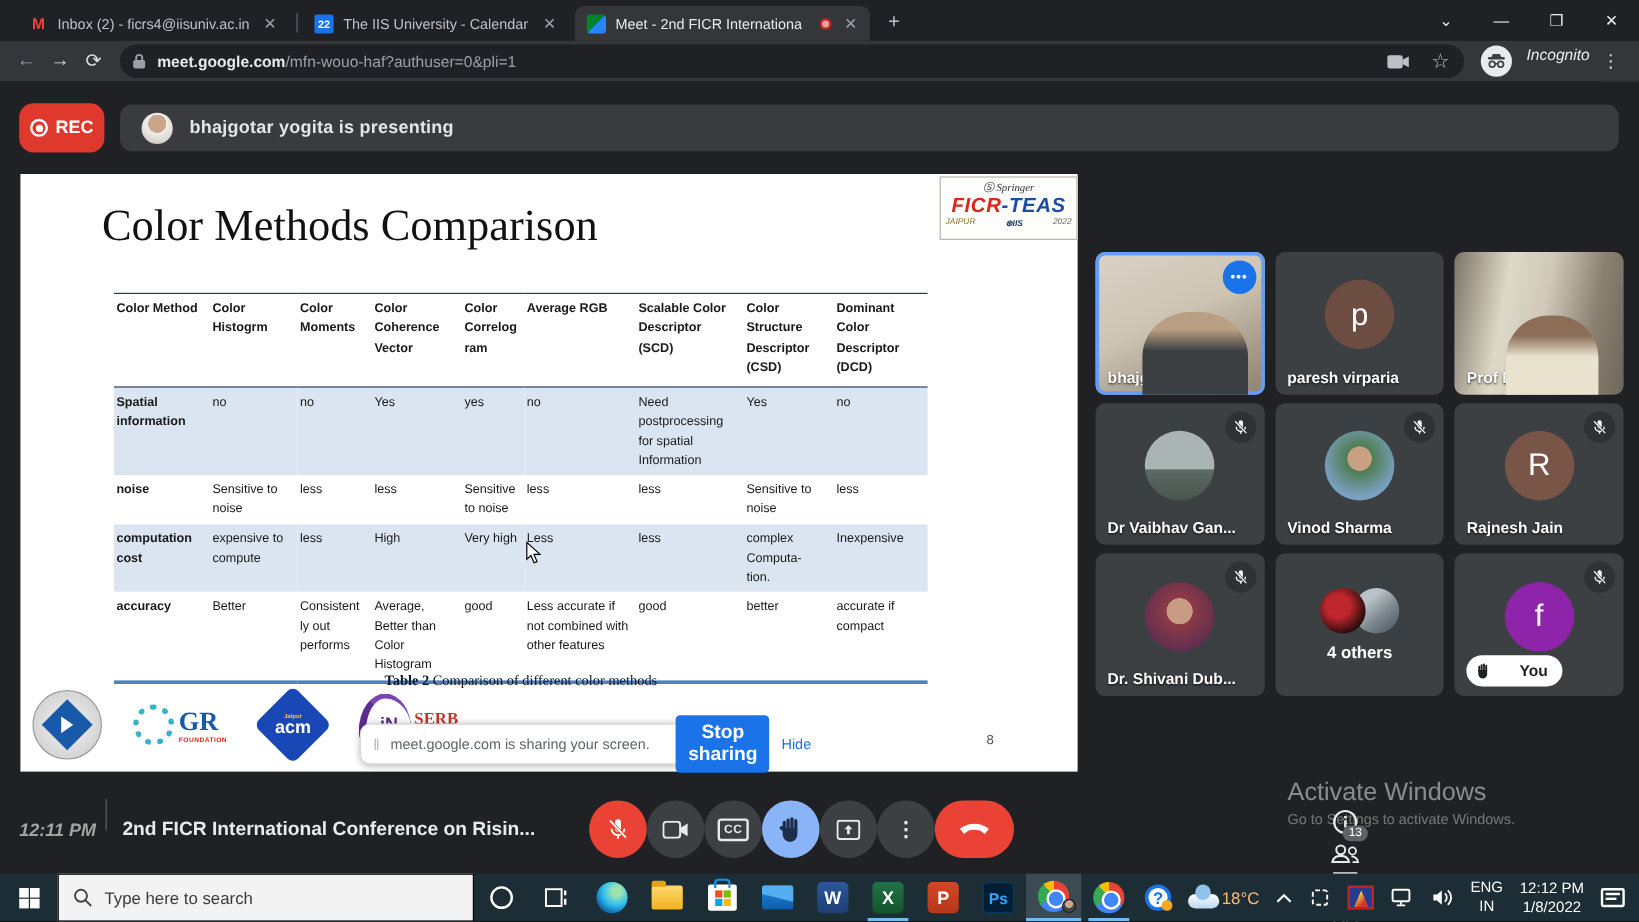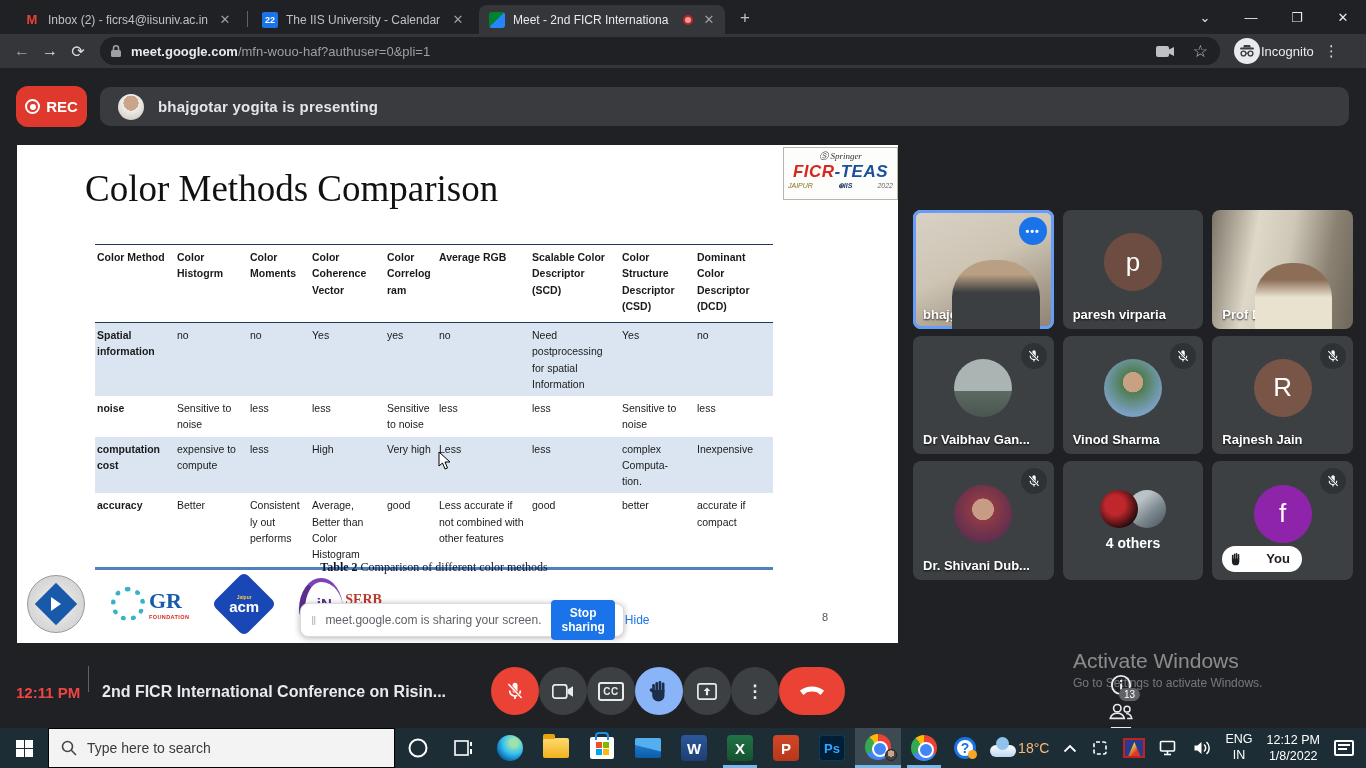--- a/index.html
+++ b/index.html
@@ -27,21 +27,21 @@
   .winbtn { width:46px; height:34px; display:flex; align-items:center; justify-content:center;
             color:#e8eaed; font-size:13px; }
   .toolbar { position:absolute; left:0; top:34px; width:1366px; height:34px; background:#35363a;
              display:flex; align-items:center; }
   .navbtn { width:28px; text-align:center; color:#dadce0; font-size:16px; flex:none; }
   .omnibox { position:relative; margin-left:8px; width:1120px; height:28px; background:#202124;
              border-radius:14px; display:flex; align-items:center; padding:0 10px; }
   .omnibox .host { color:#e8eaed; font-size:13px; font-weight:bold; }
   .omnibox .path { color:#9aa0a6; font-size:13px; }
   .omni-right { position:absolute; right:12px; display:flex; gap:18px; align-items:center; }
-  .incog-chip { display:flex; align-items:center; gap:1px; margin-left:14px; }
+  .incog-chip { display:flex; gap:12px; margin-left:14px;font-style:italic; }
   .incog-circle { width:26px; height:26px; border-radius:50%; background:#e8eaed;
                   display:flex; align-items:center; justify-content:center; }
   .incog-label { color:#e8eaed; font-size:13px; }
   .kebab { color:#dadce0; font-size:15px; margin:0 14px 0 10px; }
 
   
   .stage { position:absolute; left:0; top:68px; width:1335px; height:660px; background:#202124; }
   .rec-badge { position:absolute; left:16px; top:18px; width:71px; height:41px; background:#df392e;
                border-radius:12px; display:flex; align-items:center; justify-content:center; gap:6px;
                color:#fff; font-weight:bold; font-size:15px; }
@@ -107,21 +107,21 @@
 
   
   .cursor { position:absolute; left:438px; top:383px; z-index:50; }
 
   
   .share-bar { position:absolute; left:300px; top:535px; width:324px; height:34px; background:#fff;
                border:1px solid #dadce0; border-radius:8px; box-shadow:0 1px 6px rgba(0,0,0,.3);
                display:flex; align-items:center; z-index:40; }
   .share-grip { color:#b5b8bd; font-size:13px; margin:0 8px 0 10px; letter-spacing:1px; }
   .share-text { color:#5f6368; font-size:12px; white-space:nowrap; }
-  .share-stop { margin-left:10px; background:#1a73e8; color:#fff; font-size:12px; font-weight:bold;
+  .share-stop { margin-left:22px; background:#1a73e8; color:#fff; font-size:16px; font-weight:bold;
                 border:none; border-radius:4px; padding:6px 10px; }
   .share-hide { color:#1a73e8; font-size:12px; margin:0 12px 0 10px; }
 
   
   .ppl-grid { position:absolute; left:913px; top:142px; width:440px; height:370px;
               display:grid; grid-template-columns:repeat(3,1fr); grid-template-rows:repeat(3,1fr);
               gap:7px 9px; }
   .tile { position:relative; background:#3c4043; border-radius:8px; overflow:hidden; }
   .tile.active { outline:3px solid #669df6; outline-offset:-3px; }
   .tile-name { position:absolute; left:10px; bottom:7px; color:#fff; font-size:13px; font-weight:bold;
@@ -153,21 +153,21 @@
            background:linear-gradient(140deg,#b9c2c6 30%,#7d8a90 60%,#46525a); }
   .grp-label { position:absolute; left:0; right:0; top:62%; text-align:center; color:#fff;
                font-size:14px; font-weight:bold; }
   .you-pill { position:absolute; left:10px; bottom:8px; background:#fff; border-radius:15px;
               height:26px; display:flex; align-items:center; gap:24px; padding:0 12px 0 8px;
               color:#202124; font-size:13px; font-weight:bold; }
 
   
   .bottom-bar { position:absolute; left:0; top:588px; width:1366px; height:72px; display:flex;
                 align-items:center; }
-  .meet-time { position:absolute; left:16px; color:#ef4444; font-size:15px; font-weight:bold; }
+  .meet-time { position:absolute; left:16px; color:#a3a3a3; font-size:15px; font-weight:bold;font-style:italic; }
   .meet-divider { position:absolute; left:88px; top:10px; width:1px; height:26px; background:#5f6368; }
   .meet-name { position:absolute; left:102px; color:#e8eaed; font-size:16px; font-weight:bold;
                max-width:360px; white-space:nowrap; overflow:hidden; }
   .controls { position:absolute; left:491px; top:11px; display:flex; gap:0; align-items:center; }
   .ctl { width:48px; height:48px; border-radius:50%; background:#3c4043; display:flex;
          align-items:center; justify-content:center; border:none; }
   .ctl.red { background:#ea4335; }
   .ctl.blue { background:#8ab4f8; }
   .ctl.end { width:66px; border-radius:26px; background:#ea4335; }
   .cc-box { border:2px solid #e8eaed; border-radius:3px; color:#e8eaed; font-size:10px;

